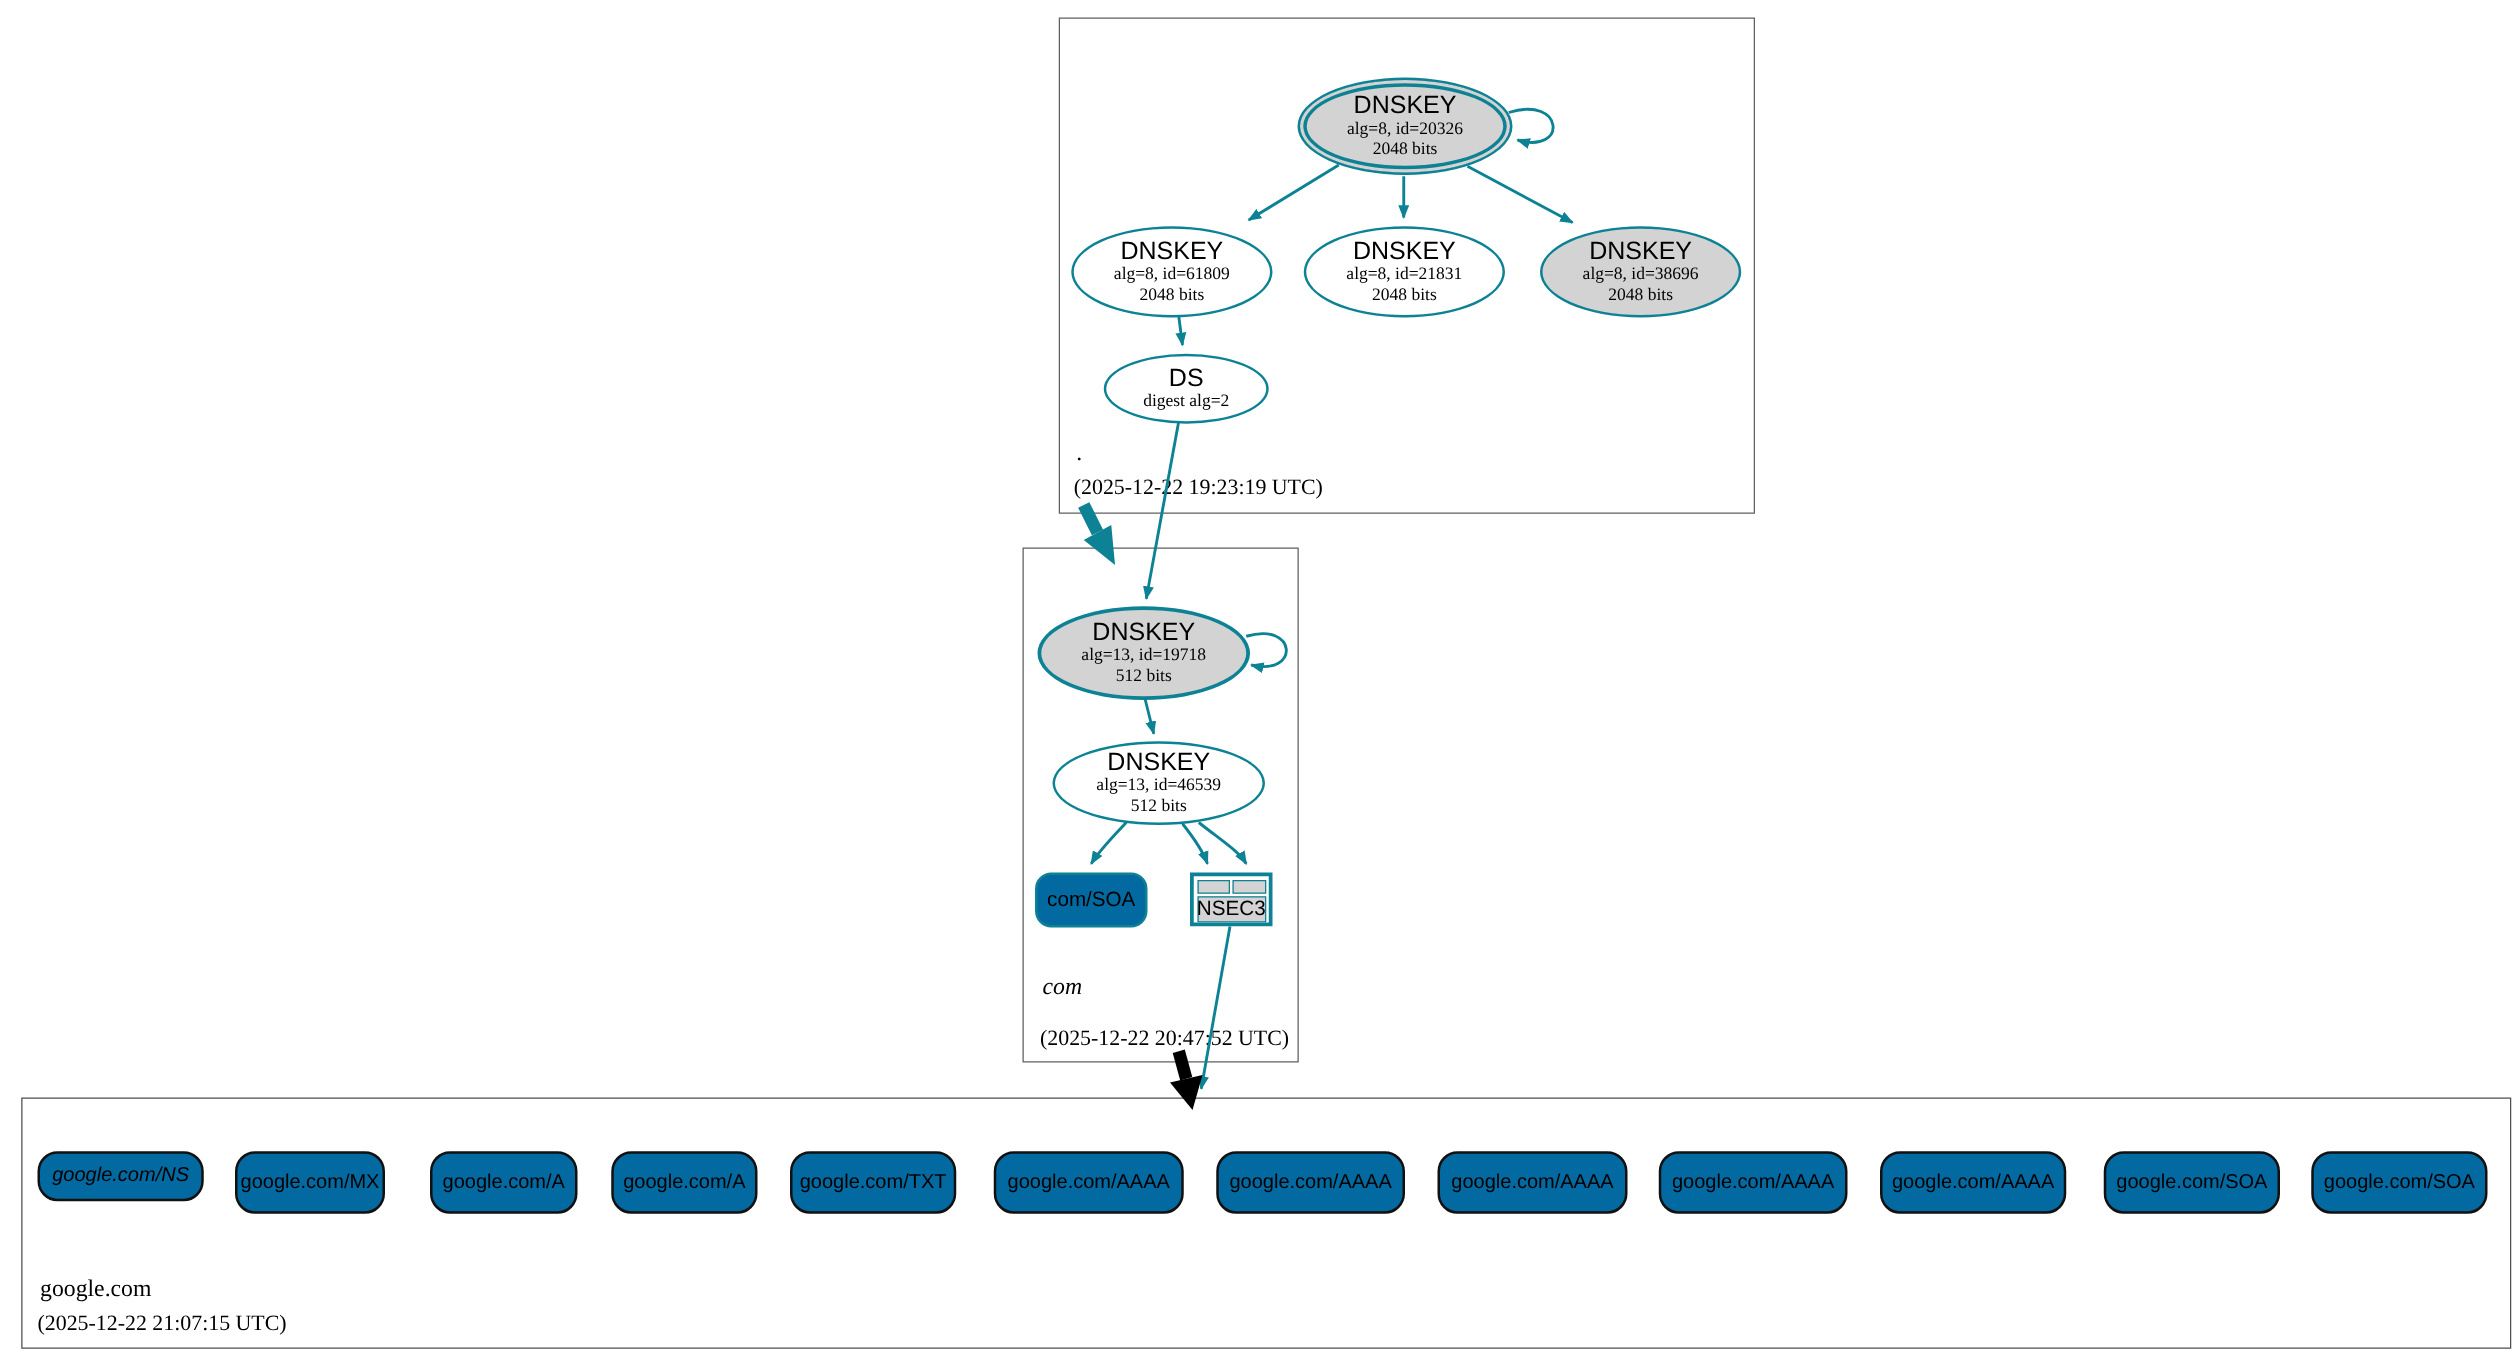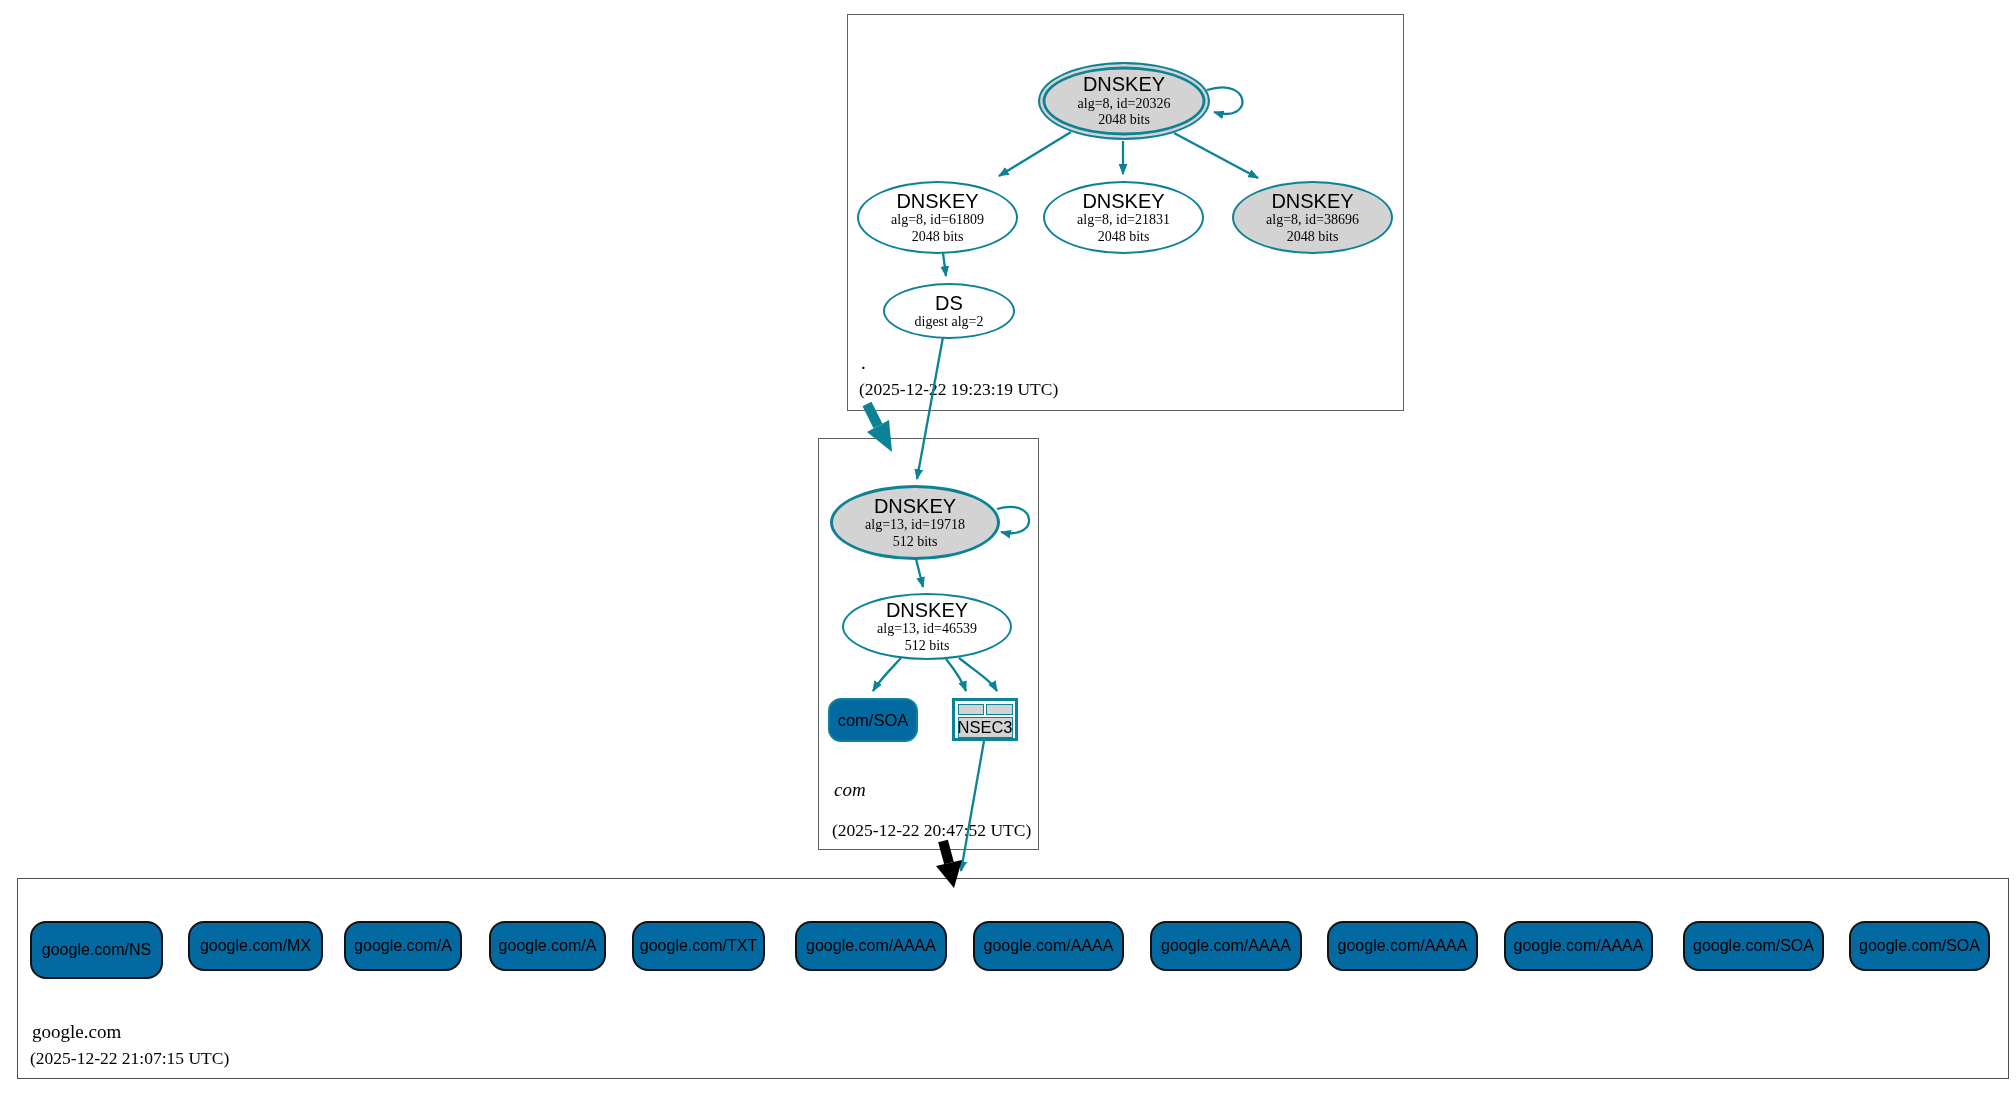--- a/index.html
+++ b/index.html
@@ -129,22 +129,22 @@
   </div>
   <div class="node rrbox teal" style="left:828px;top:698px;width:90px;height:44px;">com/SOA</div>
   <div class="nsec3" style="left:952px;top:698px;width:66px;height:43px;">
     <div class="nrow">
       <span class="ncell"></span>
       <span class="ncell"></span>
     </div>
     <div class="nmain">NSEC3</div>
   </div>
 
-  <div class="node rrbox" style="left:30px;top:921px;width:133px;height:58px;">google.com/NS</div>
-  <div class="node rrbox" style="left:188px;top:921px;width:135px;height:50px;">google.com/MX</div>
+  <div class="node rrbox" style="left:30px;top:921px;width:133px;height:40px;font-style:italic;">google.com/NS</div>
+  <div class="node rrbox" style="left:188px;top:921px;width:120px;height:50px;">google.com/MX</div>
   <div class="node rrbox" style="left:344px;top:921px;width:118px;height:50px;">google.com/A</div>
   <div class="node rrbox" style="left:489px;top:921px;width:117px;height:50px;">google.com/A</div>
   <div class="node rrbox" style="left:632px;top:921px;width:133px;height:50px;">google.com/TXT</div>
   <div class="node rrbox" style="left:795px;top:921px;width:152px;height:50px;">google.com/AAAA</div>
   <div class="node rrbox" style="left:973px;top:921px;width:151px;height:50px;">google.com/AAAA</div>
   <div class="node rrbox" style="left:1150px;top:921px;width:152px;height:50px;">google.com/AAAA</div>
   <div class="node rrbox" style="left:1327px;top:921px;width:151px;height:50px;">google.com/AAAA</div>
   <div class="node rrbox" style="left:1504px;top:921px;width:149px;height:50px;">google.com/AAAA</div>
   <div class="node rrbox" style="left:1683px;top:921px;width:141px;height:50px;">google.com/SOA</div>
   <div class="node rrbox" style="left:1849px;top:921px;width:141px;height:50px;">google.com/SOA</div>

